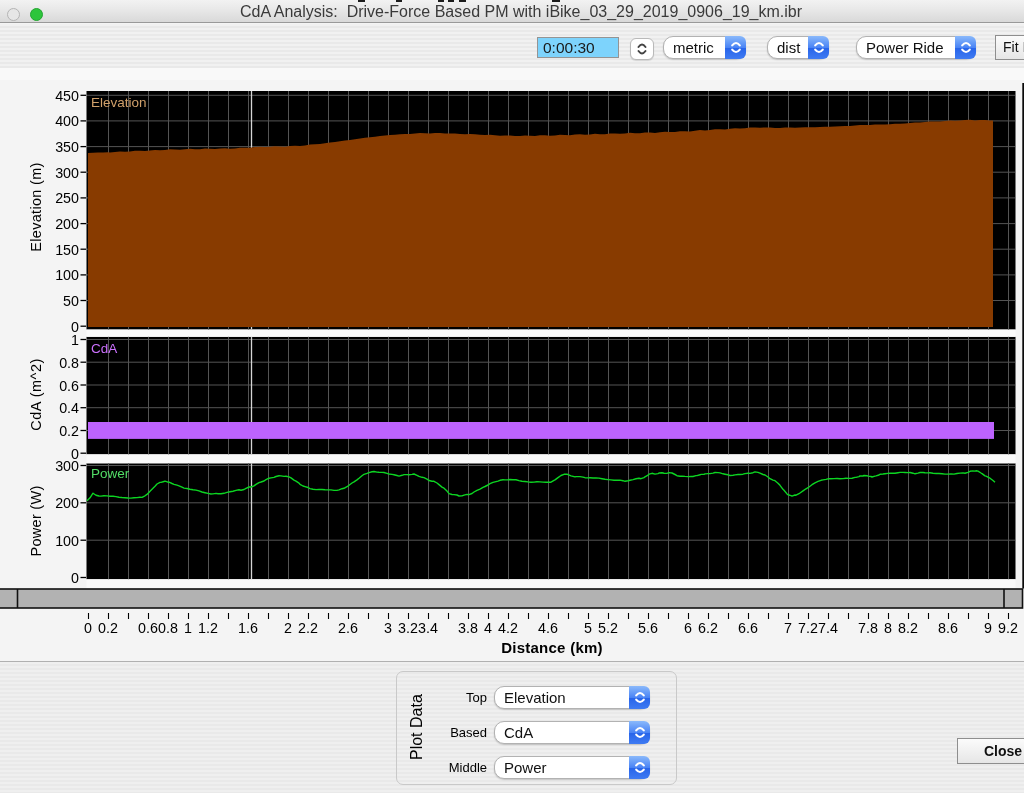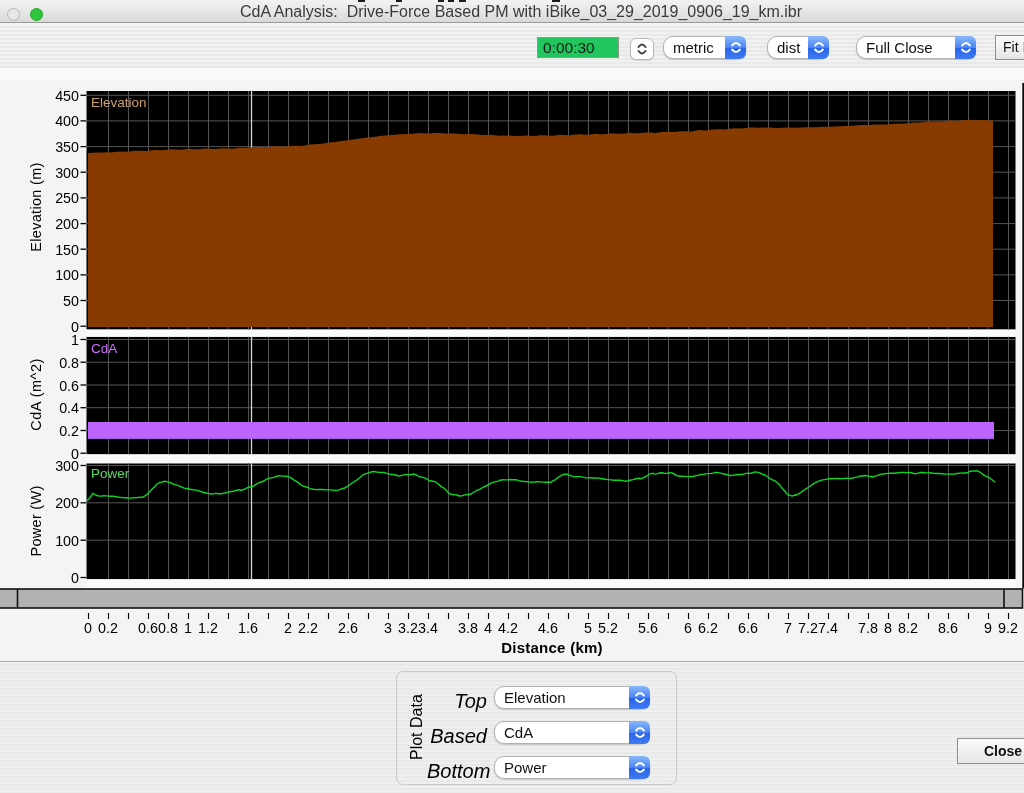--- a/index.html
+++ b/index.html
@@ -6,32 +6,32 @@
 #titlebar { position:absolute; left:0; top:0; width:1024px; height:23px;
   background:linear-gradient(#f2f2f2,#e9e9e9 40%,#d9d9d9); border-bottom:1px solid #999;
   text-align:center; font-size:16px; color:#3a3a3a; line-height:24px; padding-left:18px; }
 #toolbar { position:absolute; left:0; top:24px; width:1024px; height:44px;
   background:repeating-linear-gradient(180deg,#f1f1f1 0 2px,#e9e9e9 2px 4px); }
 #toolbar2 { position:absolute; left:0; top:68px; width:1024px; height:12px; background:#f9f9f9; }
 #chartpanel { position:absolute; left:0; top:80px; width:1024px; height:581px; background:#f4f4f4; }
 #bottompanel { position:absolute; left:0; top:661px; width:1024px; height:132px;
   background:repeating-linear-gradient(180deg,#efefef 0 2px,#e9e9e9 2px 4px); border-top:1px solid #b0b0b0; }
 .light { position:absolute; top:7.5px; width:13px; height:13px; border-radius:50%; }
-.tfield { position:absolute; background:#22c55e; border:1px solid #949494; font-size:15.5px;
+.tfield { position:absolute; background:#7dd3fc; border:1px solid #949494; font-size:15.5px;
   color:#1a1a1a; padding-left:5px; }
 .stepper { position:absolute; background:#fff; border:1px solid #b9b9b9; border-radius:6px;
   box-shadow:0 1px 1px rgba(0,0,0,0.12); display:flex; align-items:center; justify-content:center; }
 .dd { position:absolute; height:23px; background:#fff; border:1px solid #b2b2b2; border-radius:10px;
   box-shadow:0 1px 1.5px rgba(0,0,0,0.18); }
 .ddt { position:absolute; left:9px; top:2px; font-size:15px; color:#111; }
 .cap { position:absolute; right:-1px; top:-1px; bottom:-1px; border-radius:0 6px 6px 0;
   background:linear-gradient(#8ab9fb,#4a84f5 50%,#2764ea 52%,#3f7bf2); display:flex; align-items:center; justify-content:center; }
 .btn { position:absolute; background:linear-gradient(#fbfbfb,#e6e6e6); border:1px solid #8e8e8e;
   font-size:14px; color:#111; }
-.lab { position:absolute; font-size:20px; color:#000;font-style:italic; }
+.lab { position:absolute; font-size:13px; color:#000; }
 #groupbox { position:absolute; left:396px; top:671px; width:281px; height:114px;
   border:1.5px solid #c9c9c9; border-radius:7px; }
 #plotdata { position:absolute; left:408px; top:760px; font-size:16px; color:#000;
   transform:rotate(-90deg); transform-origin:left top; }
 .topmark { position:absolute; top:0; height:2px; background:#1c1c1c; }
 </style></head>
 <body>
 <div id="win">
 <div id="titlebar">CdA Analysis:&nbsp; Drive-Force Based PM with iBike_03_29_2019_0906_19_km.ibr</div>
 <div class="topmark" style="left:358px;width:7px;"></div>
@@ -63,21 +63,21 @@
 <div class="dd" style="left:767px;top:36px;width:62px;">
       <span class="ddt">dist</span>
       <div class="cap" style="width:21px;">
         <svg width="14" height="17" viewBox="0 0 14 17">
           <path d="M3.2 6.4 Q7 1.6 10.8 6.4" fill="none" stroke="#fff" stroke-width="2.1" stroke-linecap="round" stroke-linejoin="round"></path>
           <path d="M3.2 10.6 Q7 15.4 10.8 10.6" fill="none" stroke="#fff" stroke-width="2.1" stroke-linecap="round" stroke-linejoin="round"></path>
         </svg>
       </div>
     </div>
 <div class="dd" style="left:856px;top:36px;width:120px;">
-      <span class="ddt">Full Close</span>
+      <span class="ddt">Power Ride</span>
       <div class="cap" style="width:21px;">
         <svg width="14" height="17" viewBox="0 0 14 17">
           <path d="M3.2 6.4 Q7 1.6 10.8 6.4" fill="none" stroke="#fff" stroke-width="2.1" stroke-linecap="round" stroke-linejoin="round"></path>
           <path d="M3.2 10.6 Q7 15.4 10.8 10.6" fill="none" stroke="#fff" stroke-width="2.1" stroke-linecap="round" stroke-linejoin="round"></path>
         </svg>
       </div>
     </div>
 <div class="btn" style="left:995px; top:35px; width:60px; height:25px; line-height:23px; padding-left:7px;">Fit In</div>
 <div id="chartpanel"><svg id="chart" width="1024" height="713" viewBox="0 80 1024 713">
 <g font-family="Liberation Sans, sans-serif" font-size="14.3" fill="#000">
@@ -382,21 +382,21 @@
           <line x1="1008.5" y1="613" x2="1008.5" y2="619" stroke="#000" stroke-width="1.1"></line>
           <text x="1008" y="633" text-anchor="middle">9.2</text>
 <text x="552" y="652.5" text-anchor="middle" font-size="15" font-weight="bold" letter-spacing="0.25">Distance (km)</text>
 </g>
 </svg></div>
 <div id="bottompanel"></div>
 <div id="groupbox"></div>
 <div id="plotdata">Plot Data</div>
 <div class="lab" style="left:427px; top:689.5px; width:60px; text-align:right;">Top</div>
 <div class="lab" style="left:427px; top:724.5px; width:60px; text-align:right;">Based</div>
-<div class="lab" style="left:427px; top:759.5px; width:60px; text-align:right;">Bottom</div>
+<div class="lab" style="left:427px; top:759.5px; width:60px; text-align:right;">Middle</div>
 <div class="dd" style="left:494px;top:686px;width:156px;">
       <span class="ddt">Elevation</span>
       <div class="cap" style="width:21px;">
         <svg width="14" height="17" viewBox="0 0 14 17">
           <path d="M3.2 6.4 Q7 1.6 10.8 6.4" fill="none" stroke="#fff" stroke-width="2.1" stroke-linecap="round" stroke-linejoin="round"></path>
           <path d="M3.2 10.6 Q7 15.4 10.8 10.6" fill="none" stroke="#fff" stroke-width="2.1" stroke-linecap="round" stroke-linejoin="round"></path>
         </svg>
       </div>
     </div>
 <div class="dd" style="left:494px;top:721px;width:156px;">

